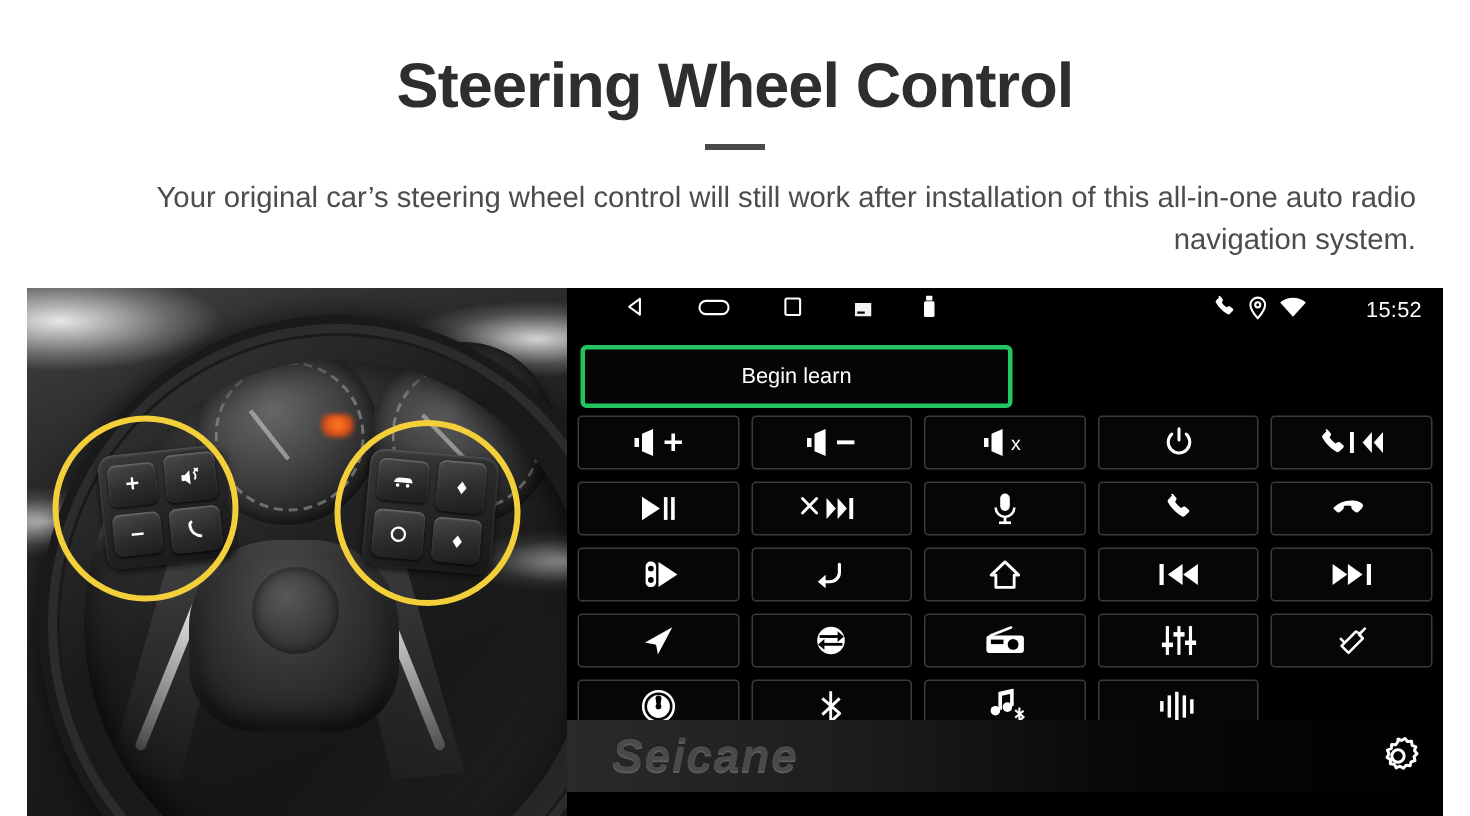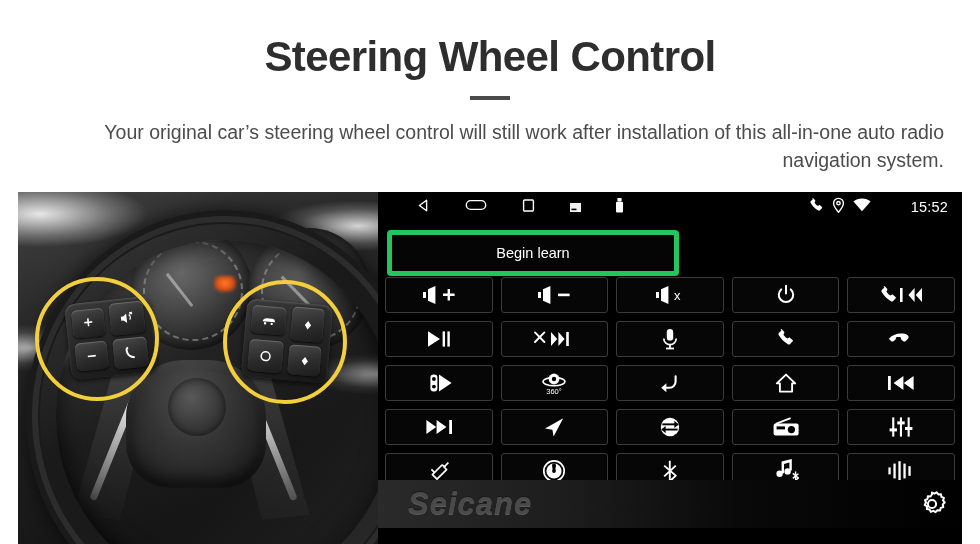--- a/index.html
+++ b/index.html
@@ -146,21 +146,21 @@
   }
   .statusbar{
     position:absolute;left:0;top:0;width:584px;height:30px;background:#000;
   }
   .sb-left{position:absolute;left:38px;top:0;height:30px;display:flex;align-items:center;gap:34px;}
   .sb-right{position:absolute;right:14px;top:0;height:30px;display:flex;align-items:center;gap:8px;}
   .sb-time{color:#fff;font-size:14.5px;letter-spacing:.2px;margin-left:32px;}
 
   .begin-learn{
     position:absolute;left:9px;top:38px;width:282px;height:36px;
-    border:5px solid #22c55e;border-radius:4px;background:#050505;
+    border:3px solid #22c55e;border-radius:4px;background:#050505;
     color:#fff;font-size:14.5px;display:flex;align-items:center;justify-content:center;
   }
 
   .grid{
     position:absolute;left:7px;top:85px;width:570px;
     display:grid;grid-template-columns:repeat(5,1fr);
     grid-auto-rows:36px;column-gap:8px;row-gap:8px;
   }
   .cell{
     border:1px solid #3b3b3b;border-radius:3px;background:#060606;
@@ -398,28 +398,20 @@
             <path class="glyph" d="M15 3.6c-5 0-9.4 2-12.2 5.2l2.2 2.2c.7.7 1.8.8 2.5.2l1.8-1.5c.4-.3.6-.8.6-1.3v-1c1.6-.5 3.4-.5 5 0v1c0 .5.2 1 .6 1.3l1.8 1.5c.7.6 1.8.5 2.5-.2l2.2-2.2C24.4 5.6 20 3.6 15 3.6z"></path>
           </svg>
         </div>
 
         <div class="cell">
           <svg width="34" height="22" viewBox="0 0 34 22">
             <rect class="glyph" x="8.4" y="2.4" width="7" height="17" rx="3.2"></rect>
             <circle cx="11.9" cy="7" r="1.9" fill="#000"></circle>
             <circle cx="11.9" cy="14.6" r="1.9" fill="#000"></circle>
             <path class="glyph" d="M17 2.6 29.6 11 17 19.4z"></path>
-          </svg>
-        </div>
-        <div class="cell">
-          <svg width="32" height="26" viewBox="0 0 32 26">
-            <ellipse class="stroke" style="stroke-width:1.6" cx="16" cy="11.6" rx="11" ry="4.2"></ellipse>
-            <circle class="glyph" cx="16" cy="9" r="5.4"></circle>
-            <circle cx="16" cy="9" r="2.2" fill="#000"></circle>
-            <text x="16" y="24" class="badge360" text-anchor="middle" style="font-size:7.5px;font-family:'Liberation Sans',sans-serif">360°</text>
           </svg>
         </div>
         <div class="cell">
           <svg width="24" height="20" viewBox="0 0 24 20">
             <path class="stroke" style="stroke-width:2.1;stroke-linecap:round" d="M17.6 3.2v5.4c0 3.4-2.8 6.2-6.2 6.2H6.6"></path>
             <path class="glyph" d="M8.4 10.2 3.2 14.8l5.2 4.4z"></path>
           </svg>
         </div>
         <div class="cell">
           <svg width="24" height="22" viewBox="0 0 24 22">

